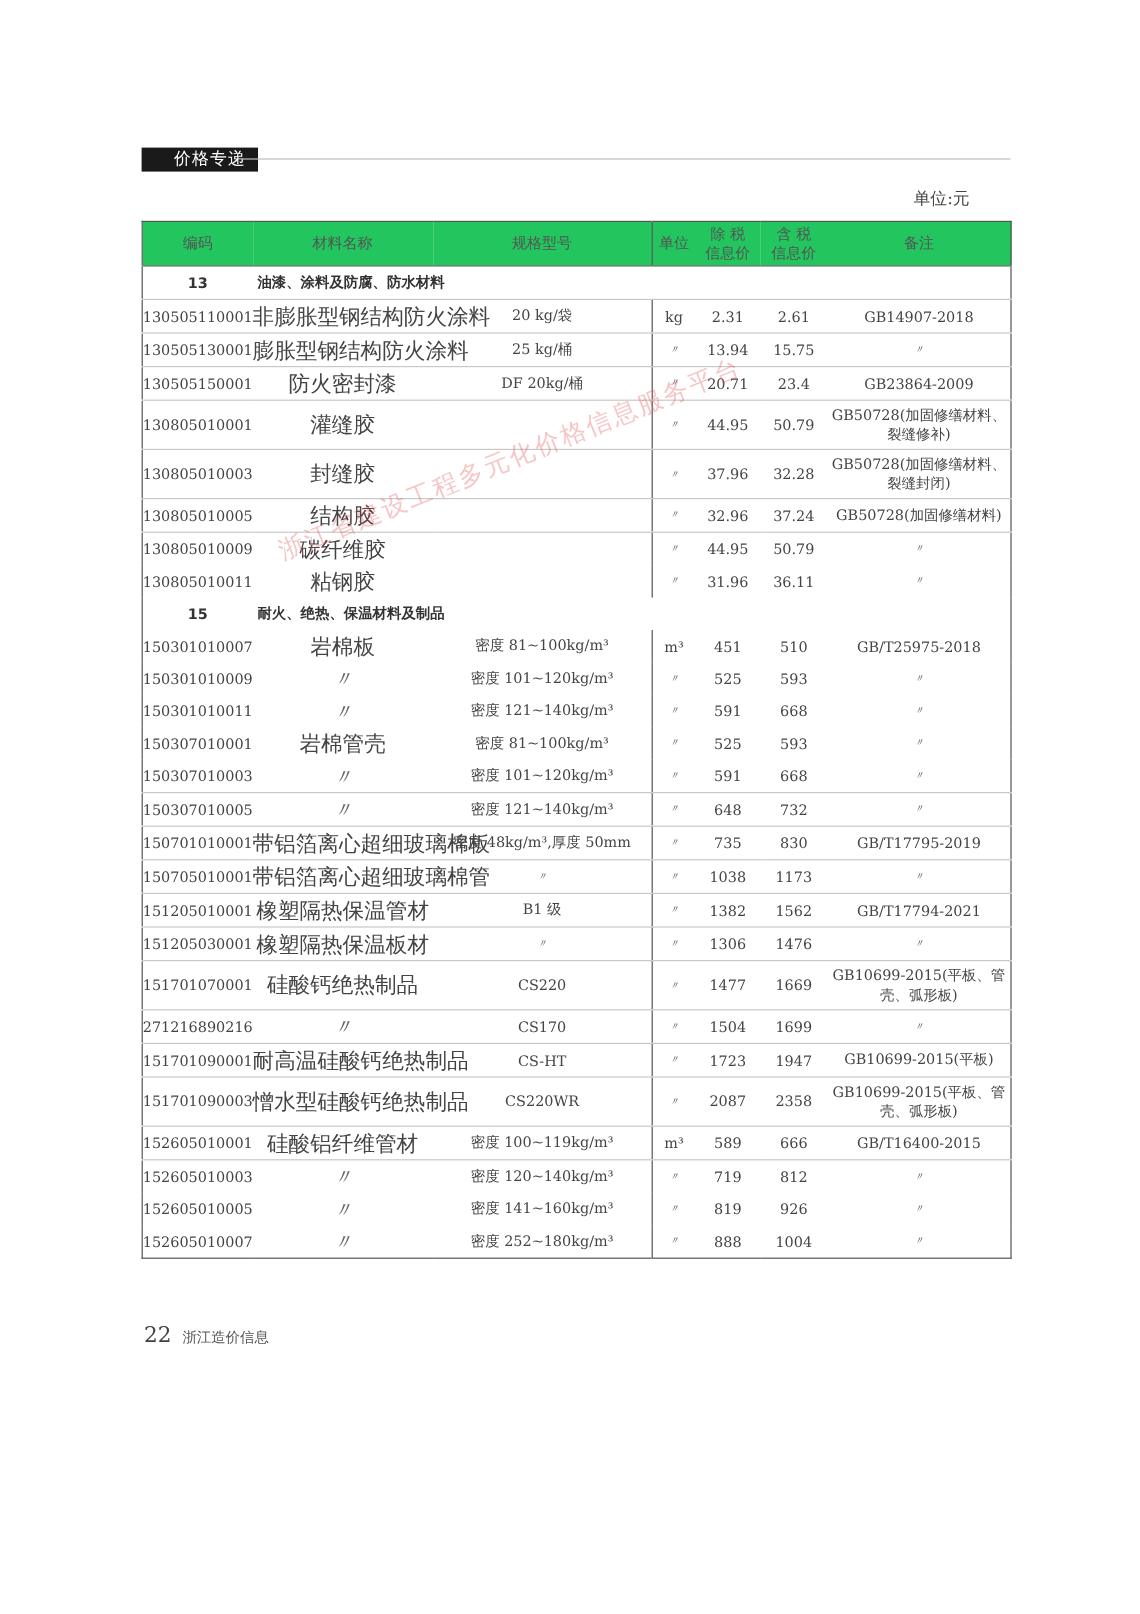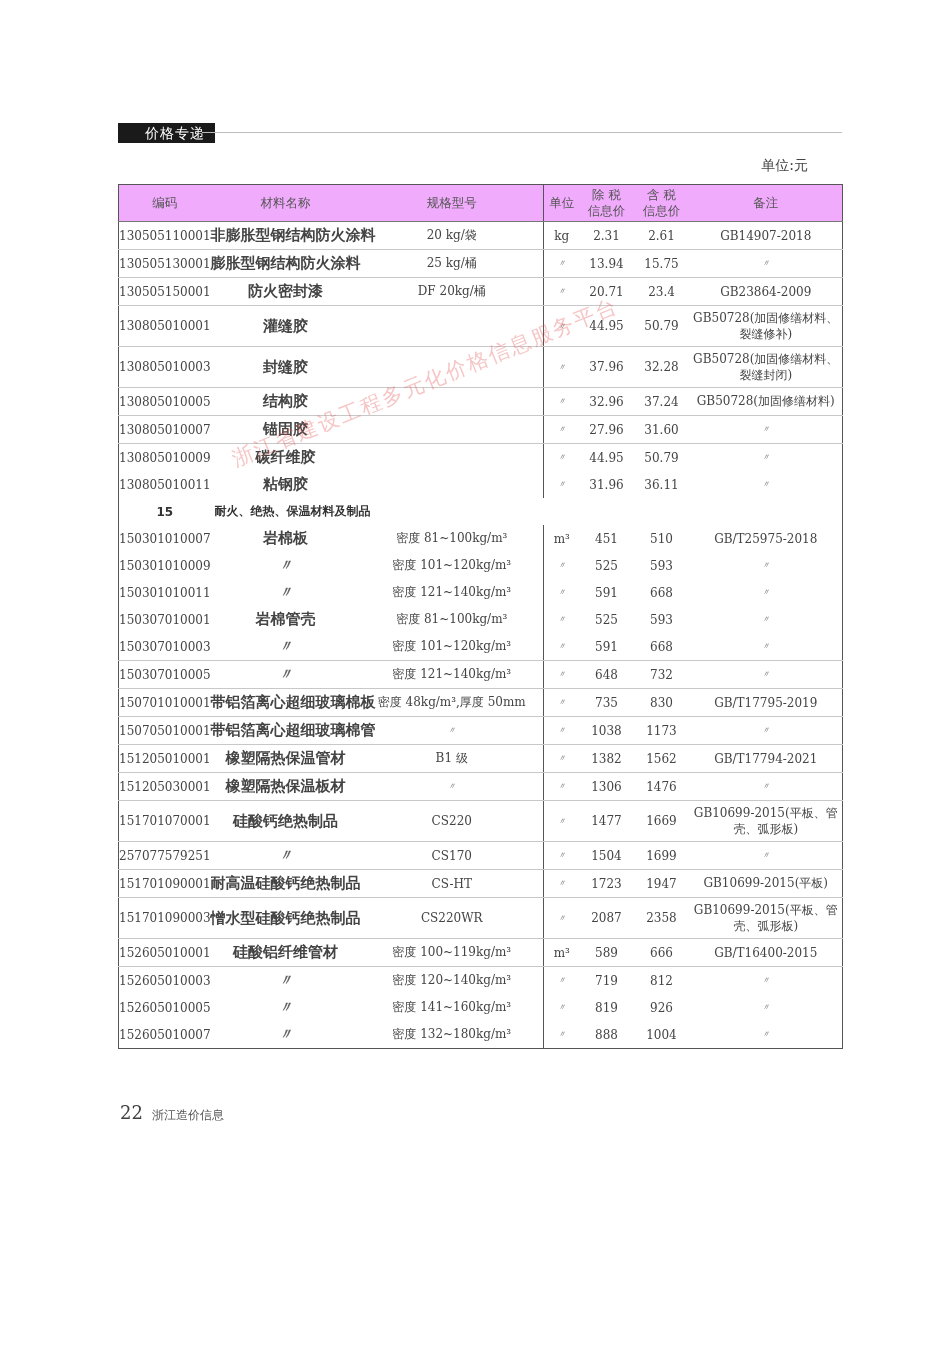--- a/index.html
+++ b/index.html
@@ -6,27 +6,27 @@
   body { width: 950px; height: 1345px; position: relative; overflow: hidden;
          font-family: "DejaVu Serif", "Liberation Serif", serif; color: #333; }
   .header-bar { position: absolute; left: 118px; top: 123px; width: 724px; height: 20px; }
   .header-tag { position: absolute; left: 0; top: 0; background: #1a1a1a; color: #fff;
                 font-family: "DejaVu Sans", sans-serif; font-size: 14px; height: 20px; line-height: 20px;
                 padding: 0 10px 0 27px; letter-spacing: 1px; }
   .header-line { position: absolute; left: 84px; right: 0; top: 9px; height: 1px; background: #bdbdbd; }
   .unit-label { position: absolute; right: 142px; top: 157px; font-size: 14px; color: #444; }
   table { position: absolute; left: 118px; top: 184px; width: 724px; border-collapse: collapse;
           border: 1.5px solid #555; table-layout: fixed; font-size: 12px; }
-  th { background: #f0abfc; font-weight: normal; color: #555; height: 36px; padding: 0;
+  th { background: #22c55e; font-weight: normal; color: #555; height: 36px; padding: 0;
        border-bottom: 1px solid #777; font-size: 12.5px; }
   td { height: 27px; padding: 0; text-align: center; color: #444; white-space: nowrap; }
   tr.b td { border-bottom: 1px solid #c8c8c8; }
   tr.tall td { height: 40px; }
   td.code { text-align: left; padding-left: 0; font-size: 12px; }
-  td.name { font-size: 15px; font-weight: bold; }
+  td.name { font-size: 18px; }
   .vsep { border-left: 1px solid #555; }
   tr.sec td { font-family: "DejaVu Sans", sans-serif; font-weight: bold; color: #333; font-size: 12px; }
   tr.sec td.title { text-align: left; padding-left: 4px; }
   .ditto { font-style: italic; font-size: 9px; color: #666; }
   .note2 { line-height: 16px; white-space: normal; font-size: 12px; }
   th .two { line-height: 16px; display: inline-block; }
   .footer { position: absolute; left: 120px; top: 1102px; }
   .page-no { font-size: 18px; color: #404040; }
   .mag-name { font-family: Liberation Serif, serif; font-size: 12px; color: #555; margin-left: 4px; }
   .watermark { position: absolute; left: 228px; top: 447px; transform: rotate(-22deg); transform-origin: left top;
@@ -57,20 +57,24 @@
       <th>编码</th>
       <th>材料名称</th>
       <th>规格型号</th>
       <th class="vsep">单位</th>
       <th><span class="two"><span>除 税</span><br><span>信息价</span></span></th>
       <th><span class="two"><span>含 税</span><br><span>信息价</span></span></th>
       <th>备注</th>
     </tr>
   </thead>
   <tbody id="tbody">
+      <tr class="sec b">
+        <td>13</td>
+      <td class="title" colspan="6">油漆、涂料及防腐、防水材料</td>
+      </tr>
       <tr class="b">
         <td class="code">130505110001</td>
         <td class="name">非膨胀型钢结构防火涂料</td>
         <td class="spec">20 kg/袋</td>
         <td class="vsep">kg</td>
         <td>2.31</td>
         <td>2.61</td>
         <td class="">GB14907-2018</td>
       </tr>
       <tr class="b">
@@ -111,29 +115,20 @@
       </tr>
       <tr class="b">
         <td class="code">130805010005</td>
         <td class="name">结构胶</td>
         <td class="spec"></td>
         <td class="vsep ditto">〃</td>
         <td>32.96</td>
         <td>37.24</td>
         <td class="">GB50728(加固修缮材料)</td>
       </tr>
-      <tr class="b">
-        <td class="code">130805010007</td>
-        <td class="name">锚固胶</td>
-        <td class="spec"></td>
-        <td class="vsep ditto">〃</td>
-        <td>27.96</td>
-        <td>31.60</td>
-        <td class=" ditto">〃</td>
-      </tr>
       <tr class="">
         <td class="code">130805010009</td>
         <td class="name">碳纤维胶</td>
         <td class="spec"></td>
         <td class="vsep ditto">〃</td>
         <td>44.95</td>
         <td>50.79</td>
         <td class=" ditto">〃</td>
       </tr>
       <tr class="">
@@ -242,21 +237,21 @@
       <tr class="b tall">
         <td class="code">151701070001</td>
         <td class="name">硅酸钙绝热制品</td>
         <td class="spec">CS220</td>
         <td class="vsep ditto">〃</td>
         <td>1477</td>
         <td>1669</td>
         <td class=" note2">GB10699-2015(平板、管壳、弧形板)</td>
       </tr>
       <tr class="b">
-        <td class="code">257077579251</td>
+        <td class="code">271216890216</td>
         <td class="name ditto">〃</td>
         <td class="spec">CS170</td>
         <td class="vsep ditto">〃</td>
         <td>1504</td>
         <td>1699</td>
         <td class=" ditto">〃</td>
       </tr>
       <tr class="b">
         <td class="code">151701090001</td>
         <td class="name">耐高温硅酸钙绝热制品</td>
@@ -298,21 +293,21 @@
         <td class="name ditto">〃</td>
         <td class="spec">密度 141~160kg/m³</td>
         <td class="vsep ditto">〃</td>
         <td>819</td>
         <td>926</td>
         <td class=" ditto">〃</td>
       </tr>
       <tr class="">
         <td class="code">152605010007</td>
         <td class="name ditto">〃</td>
-        <td class="spec">密度 132~180kg/m³</td>
+        <td class="spec">密度 252~180kg/m³</td>
         <td class="vsep ditto">〃</td>
         <td>888</td>
         <td>1004</td>
         <td class=" ditto">〃</td>
       </tr>
     </tbody>
 </table>
 
 <div class="watermark">浙江省建设工程多元化价格信息服务平台</div>
 

